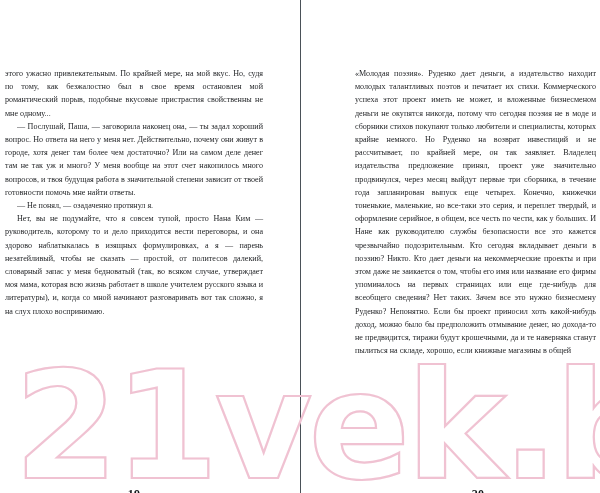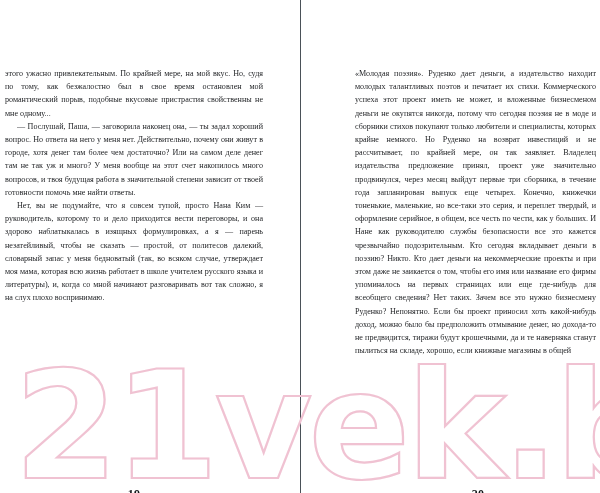--- a/index.html
+++ b/index.html
@@ -107,20 +107,21 @@
 <body>
 
 <div id="page">
 
   <div class="spread">
 
     <div class="leaf verso">
       <div class="textcol" id="left-col">
           <p>этого ужасно привлекательным. По крайней мере, на мой вкус. Но, судя по тому, как безжалостно был в свое время остановлен мой романтический порыв, подобные вкусовые пристрастия свойственны не мне одному...</p>
           <p class="indent">— Послушай, Паша, — заговорила наконец она, — ты задал хороший вопрос. Но ответа на него у меня нет. Действительно, почему они живут в городе, хотя денег там более чем достаточно? Или на самом деле денег там не так уж и много? У меня вообще на этот счет накопилось много вопросов, и твоя будущая работа в значительной степени зависит от твоей готовности помочь мне найти ответы.</p>
+          <p class="indent">— Не понял, — озадаченно протянул я.</p>
           <p class="indent">Нет, вы не подумайте, что я совсем тупой, просто Нана Ким — руководитель, которому то и дело приходится вести переговоры, и она здорово наблатыкалась в изящных формулировках, а я — парень незатейливый, чтобы не сказать — простой, от политесов далекий, словарный запас у меня бедноватый (так, во всяком случае, утверждает моя мама, которая всю жизнь работает в школе учителем русского языка и литературы), и, когда со мной начинают разговаривать вот так сложно, я на слух плохо воспринимаю.</p>
         </div>
       <div class="folio">19</div>
     </div>
 
     <div class="gutter"></div>
 
     <div class="leaf recto">
       <div class="textcol" id="right-col">
           <p>«Молодая поэзия». Руденко дает деньги, а издательство находит молодых талантливых поэтов и печатает их стихи. Коммерческого успеха этот проект иметь не может, и вложенные бизнесменом деньги не окупятся никогда, потому что сегодня поэзия не в моде и сборники стихов покупают только любители и специалисты, которых крайне немного. Но Руденко на возврат инвестиций и не рассчитывает, по крайней мере, он так заявляет. Владелец издательства предложение принял, проект уже значительно продвинулся, через месяц выйдут первые три сборника, в течение года запланирован выпуск еще четырех. Конечно, книжечки тоненькие, маленькие, но все-таки это серия, и переплет твердый, и оформление серийное, в общем, все честь по чести, как у больших. И Нане как руководителю службы безопасности все это кажется чрезвычайно подозрительным. Кто сегодня вкладывает деньги в поэзию? Никто. Кто дает деньги на некоммерческие проекты и при этом даже не заикается о том, чтобы его имя или название его фирмы упоминалось на первых страницах или еще где-нибудь для всеобщего сведения? Нет таких. Зачем все это нужно бизнесмену Руденко? Непонятно. Если бы проект приносил хоть какой-нибудь доход, можно было бы предположить отмывание денег, но дохода-то не предвидится, тиражи будут крошечными, да и те наверняка станут пылиться на складе, хорошо, если книжные магазины в общей</p>

